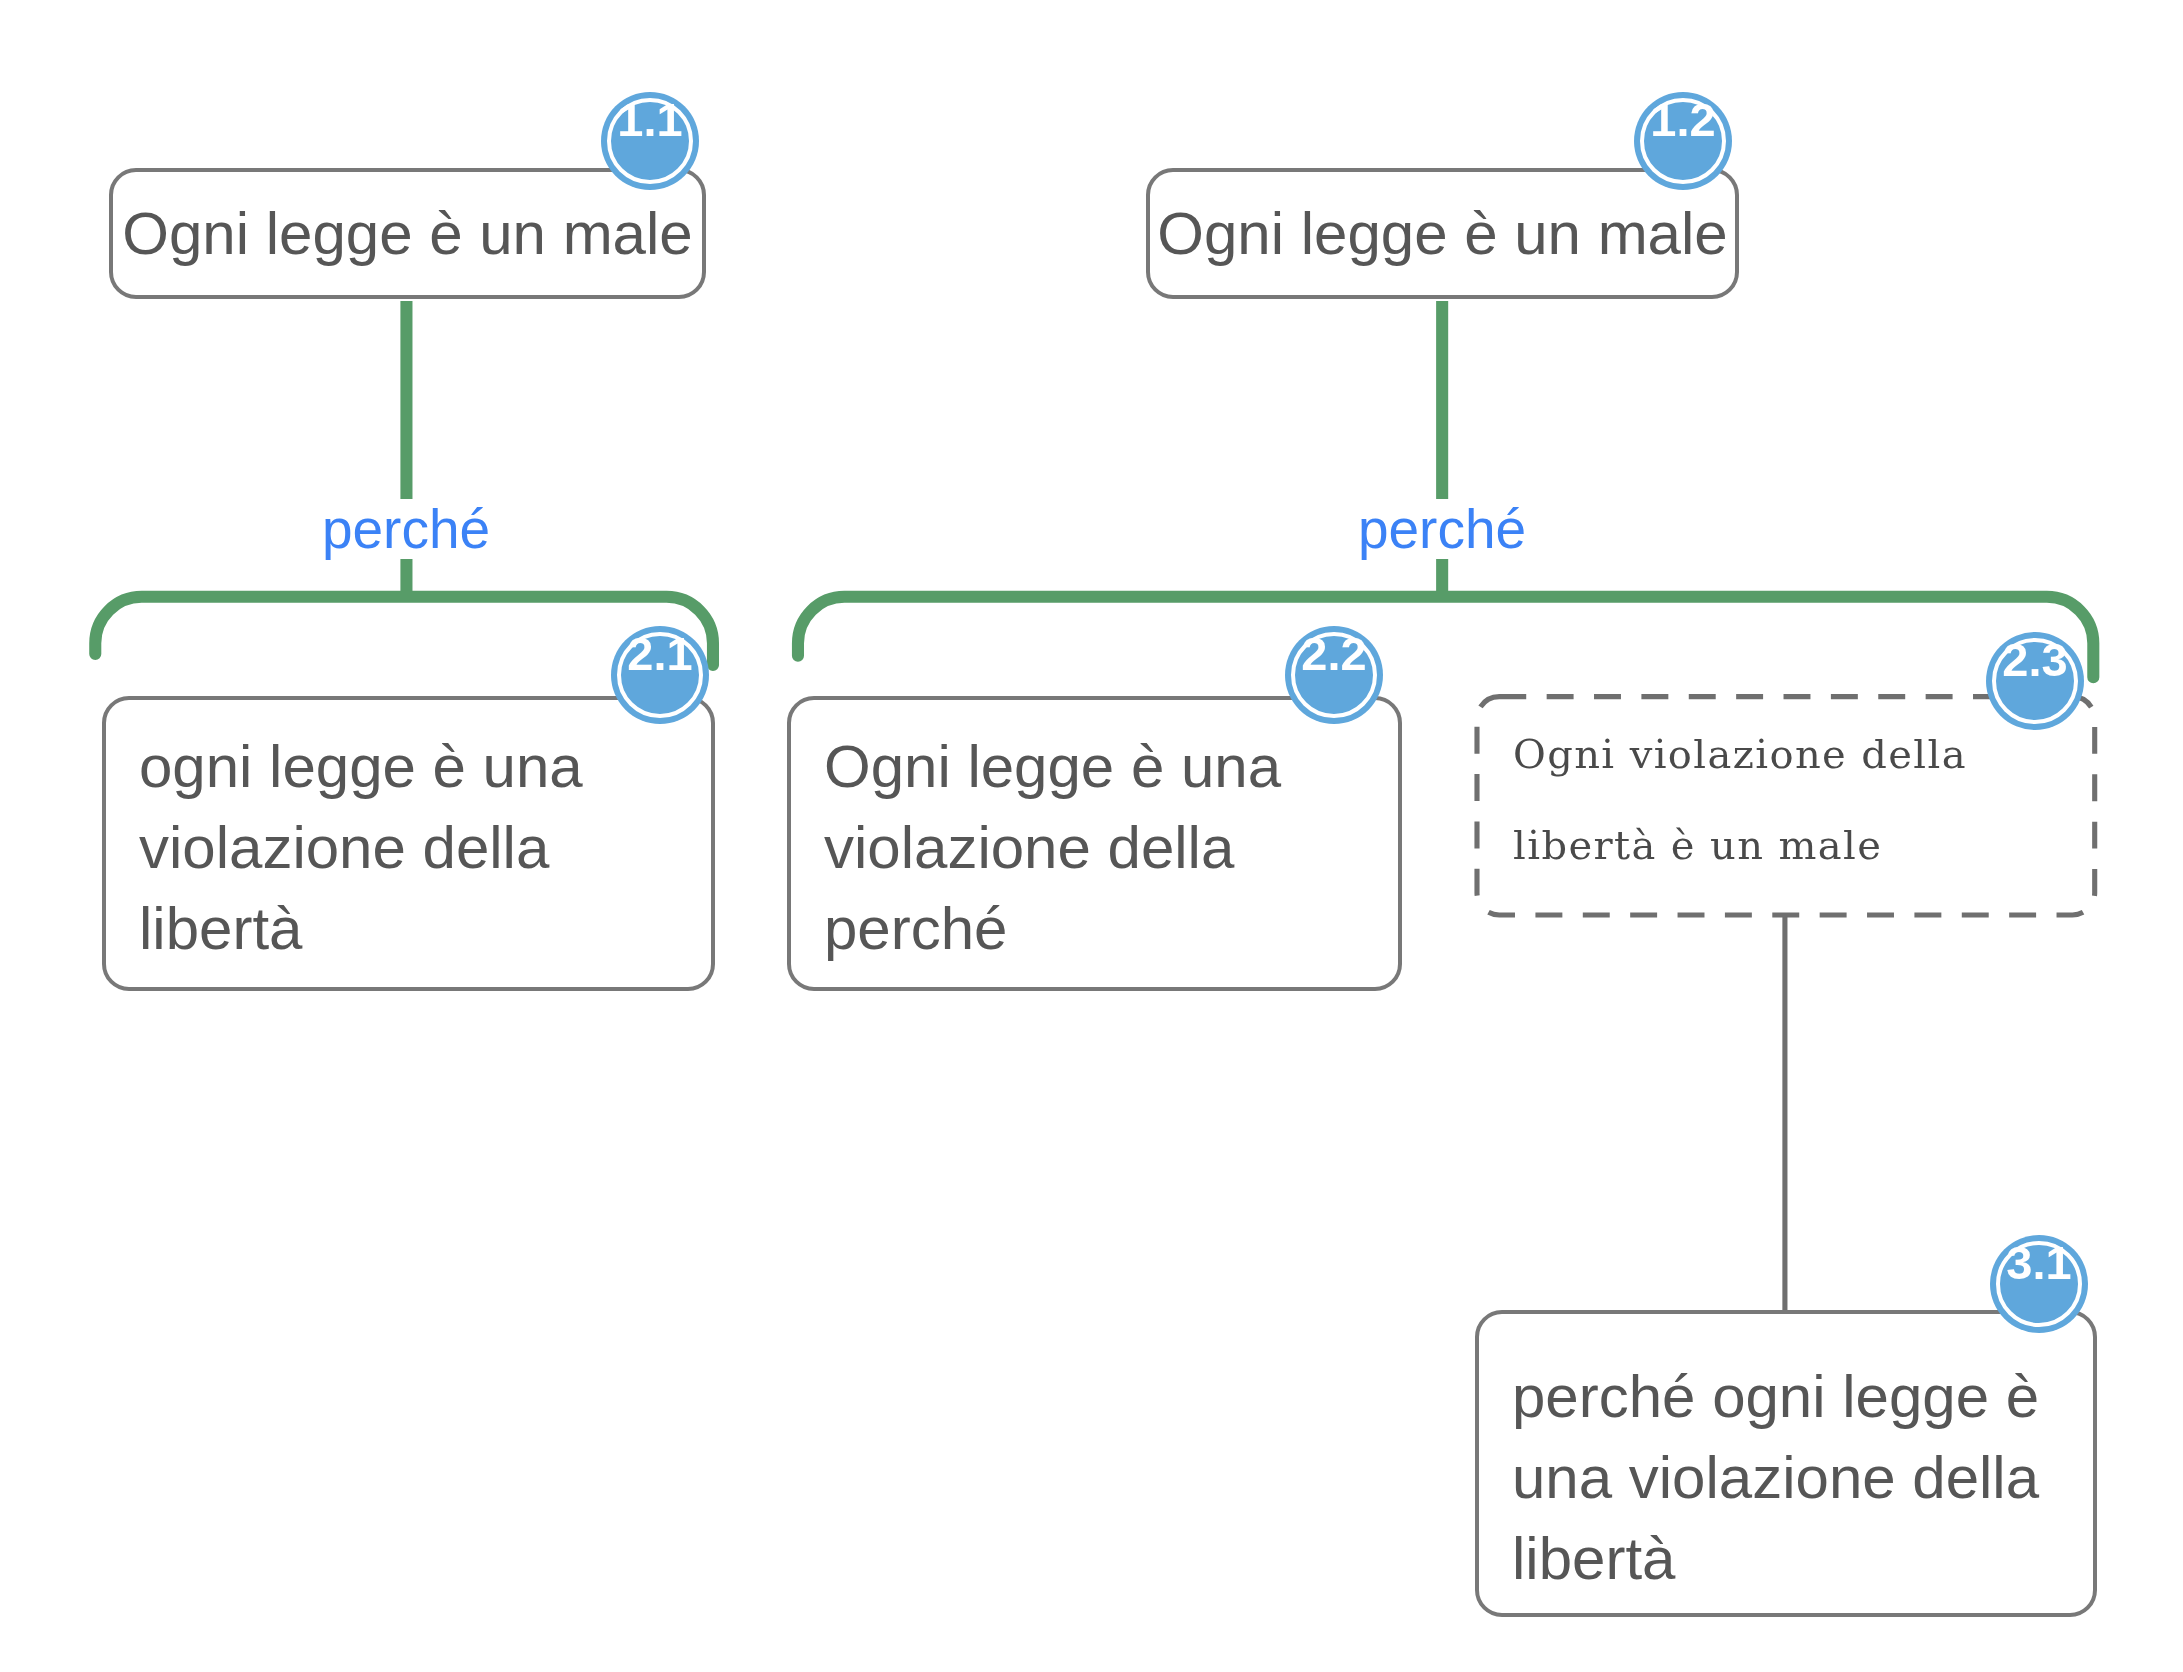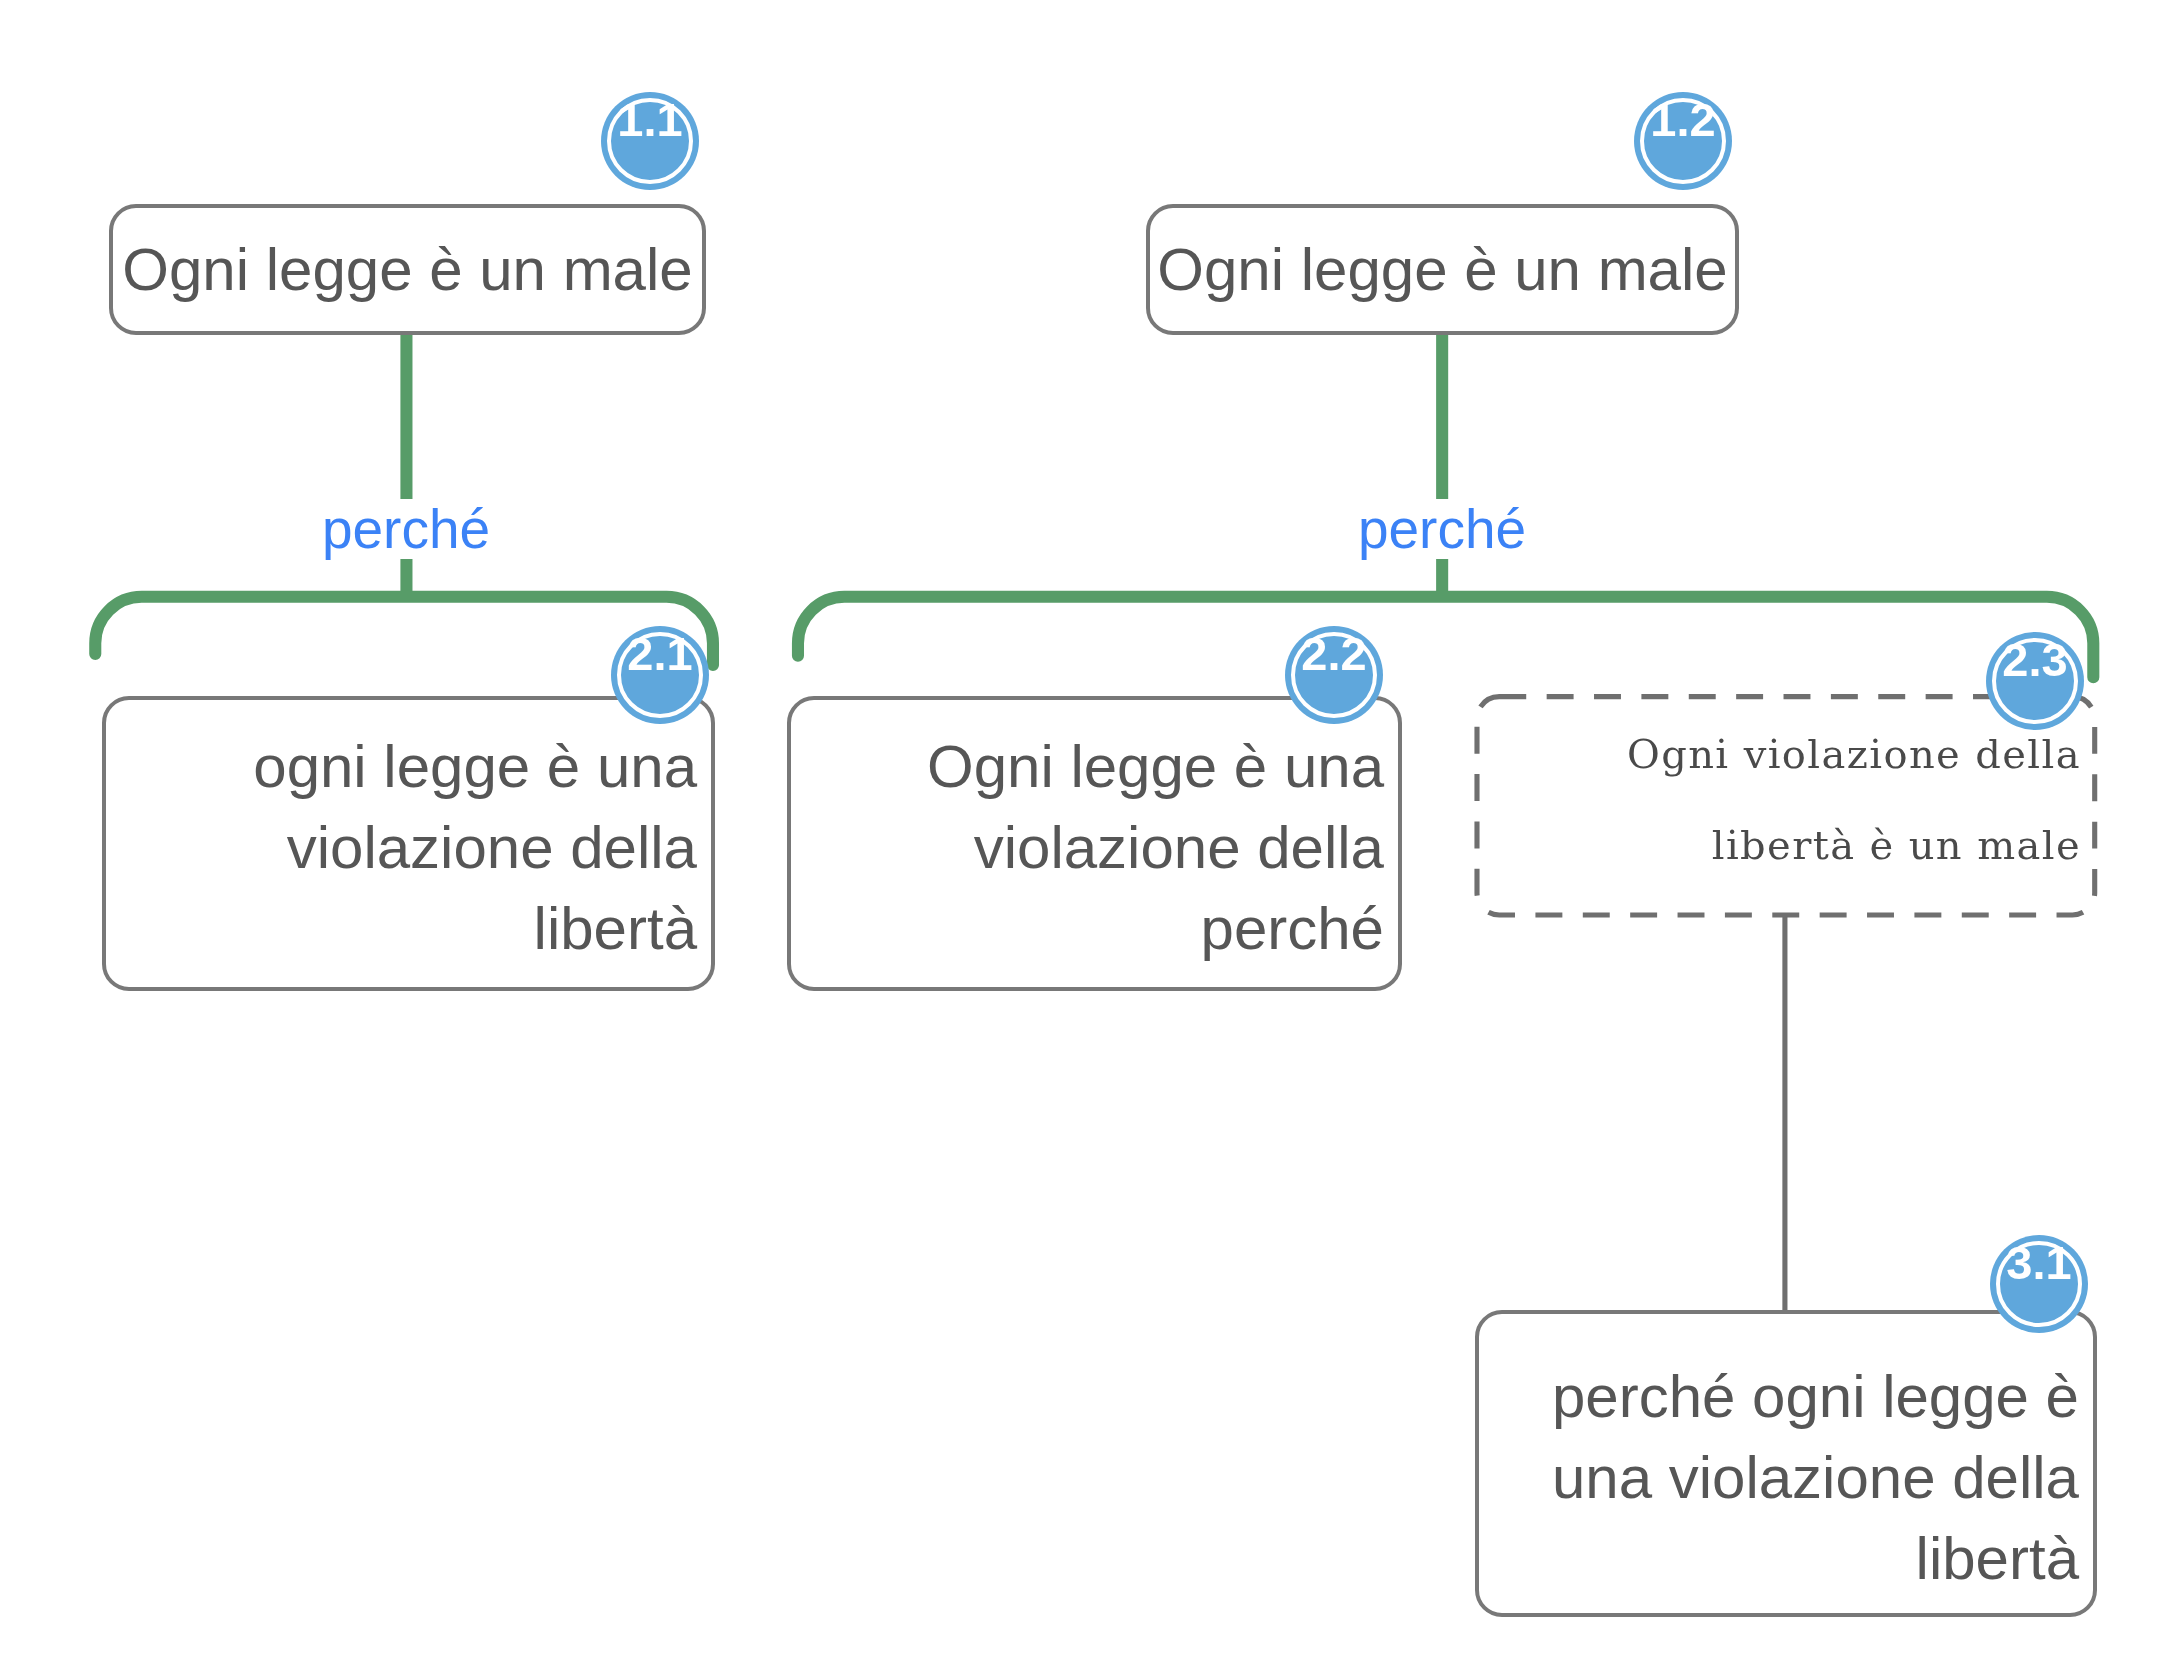--- a/index.html
+++ b/index.html
@@ -7,22 +7,22 @@
     position:relative;width:2183px;height:1672px;background:#ffffff;
     font-family:"Liberation Sans",sans-serif;overflow:hidden;
   }
   svg.wires{position:absolute;left:0;top:0;width:2183px;height:1672px;}
   .node{
     position:absolute;box-sizing:border-box;background:#ffffff;
     border:4.6px solid #787878;border-radius:27px;color:#565656;
   }
   .node.dashed{border:none;background:transparent;}
   .node .line{font-size:60px;line-height:81px;white-space:nowrap;}
-  .node.centered{display:flex;align-items:center;justify-content:center;margin-top:36px;}
-  .node .pad{position:absolute;left:33px;right:14px;top:0;text-align:right;}
+  .node.centered{display:flex;align-items:center;justify-content:center;}
+  .node .pad{position:absolute;left:33px;right:14px;top:0;}
   .hand .line{
     font-family:"DejaVu Serif",serif;color:#4a4a4a;
     font-size:40px;line-height:91px;letter-spacing:1.4px;white-space:nowrap;
   }
   .badge{
     position:absolute;width:98px;height:98px;border-radius:50%;
     background:#5fa7dc;color:#ffffff;font-weight:bold;font-size:47px;
     display:flex;justify-content:center;z-index:5;
   }
   .badge::before{

